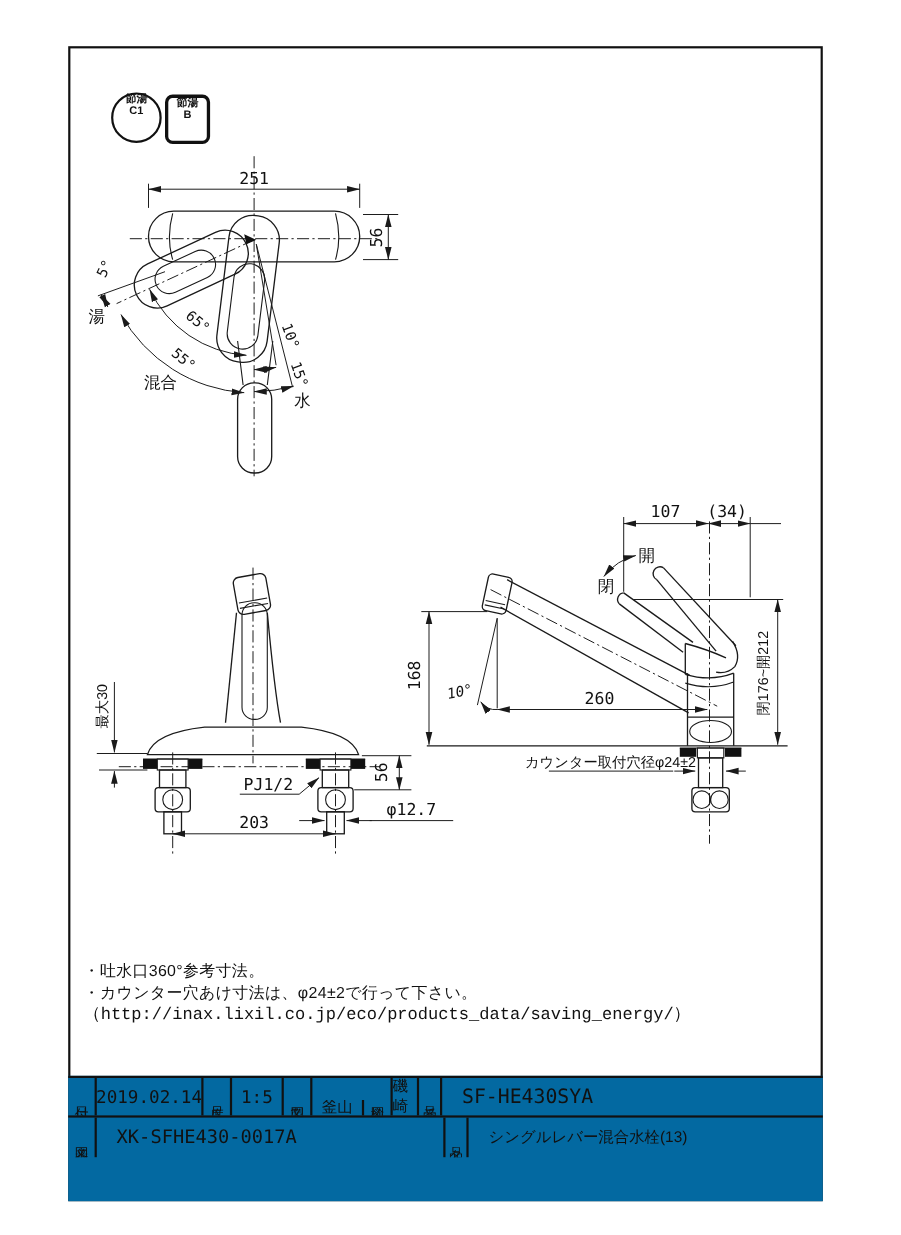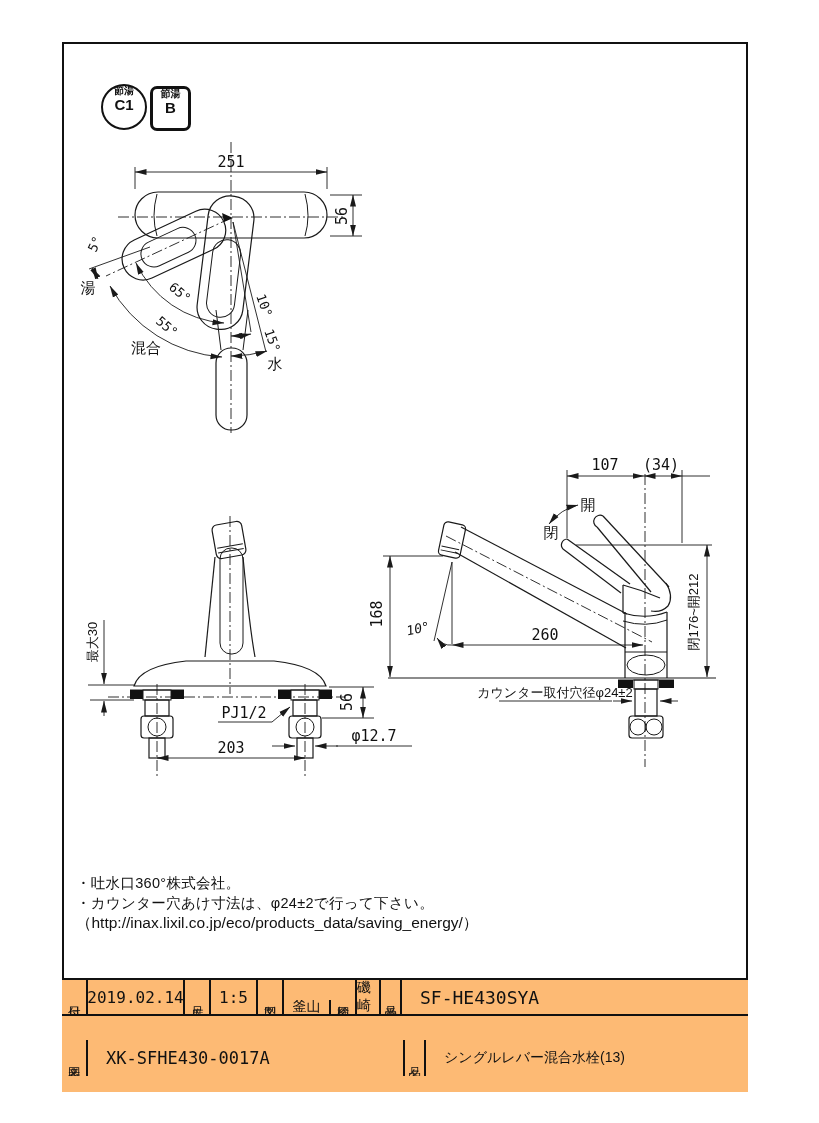--- a/index.html
+++ b/index.html
@@ -15,26 +15,26 @@
   svg text.d{font-family:"DejaVu Sans Mono",monospace;font-size:15px;text-anchor:middle;}
   svg text.d13{font-family:"DejaVu Sans Mono",monospace;font-size:13px;text-anchor:middle;}
   svg text.j{font-family:"Liberation Sans",sans-serif;font-size:15px;text-anchor:middle;}
   svg text.j13{font-family:"Liberation Sans",sans-serif;font-size:13px;text-anchor:middle;}
   svg text.it{font-style:italic;}
   
   .badge{position:absolute;display:flex;flex-direction:column;align-items:center;justify-content:flex-start;font-weight:700;line-height:1;text-align:center;}
   .badge-c1{left:101px;top:84px;width:42px;height:42px;border:2.5px solid #111;border-radius:50%;}
   .badge-b{left:150px;top:86px;width:35px;height:39px;border:3px solid #111;border-radius:7px;}
   .badge .t{font-size:10px;letter-spacing:0px;}
-  .badge .bt{font-size:15px;margin-top:1px;}
+  .badge .bt{font-size:10px;margin-top:1px;}
   
   .notes{position:absolute;left:76px;top:874px;width:620px;font-size:14.5px;line-height:19.5px;letter-spacing:0.3px;}
-  .notes .url{font-family:Liberation Sans, sans-serif;font-size:15.5px;letter-spacing:0px;}
+  .notes .url{font-family:Liberation Mono, monospace;font-size:15.5px;letter-spacing:0px;}
   
-  .tb{position:absolute;left:62px;top:978px;width:686px;height:114px;border-top:2px solid #111;box-sizing:border-box;display:flex;flex-direction:column;background:#fdba74;gap:24px;}
+  .tb{position:absolute;left:62px;top:978px;width:686px;height:114px;border-top:2px solid #111;box-sizing:border-box;display:flex;flex-direction:column;background:#0369a1;}
   .tb .r{display:flex;box-sizing:border-box;border-bottom:2px solid #111;}
   .tb .r:last-child{border-bottom:none;}
   .tb .c{box-sizing:border-box;border-right:2px solid #111;display:flex;align-items:center;overflow:hidden;}
   .tb .c.last{border-right:none;}
   .tb .lab{writing-mode:vertical-rl;text-orientation:upright;justify-content:center;font-size:12.5px;line-height:1;letter-spacing:1px;padding:1px 0;}
   .tb .mono{font-family:"DejaVu Sans Mono",monospace;}
   .tb .ctr{justify-content:center;}
   .tb .pad{padding-left:18px;}
   .company{font-weight:700;font-size:25px;letter-spacing:1px;font-family:"Liberation Sans",sans-serif;}
 </style>
@@ -233,21 +233,21 @@
     <text class="j" x="551" y="538">閉</text>
     <path class="dim" d="M549,524 Q561,509 578,505" marker-start="url(#as)" marker-end="url(#ae)"></path>
 
     <path class="dim" d="M576,545 L712,545"></path>
     <path class="dim" d="M707,545 L707,677" marker-start="url(#as)" marker-end="url(#ae)"></path>
     <text class="j13" transform="translate(698,612) rotate(-90)">閉176~開212</text>
   </g>
 </svg>
 
 <div class="notes">
-  <div>・吐水口360°株式会社。</div>
+  <div>・吐水口360°参考寸法。</div>
   <div>・カウンター穴あけ寸法は、φ24±2で行って下さい。</div>
   <div class="url">（http://inax.lixil.co.jp/eco/products_data/saving_energy/）</div>
 </div>
 
 <div class="tb">
   <div class="r" style="height:36px;">
     <div class="c lab" style="width:26px;">日付</div>
     <div class="c mono ctr" style="width:97px;font-size:16px;">2019.02.14</div>
     <div class="c lab" style="width:26px;">尺度</div>
     <div class="c mono ctr" style="width:47px;font-size:16px;">1:5</div>

